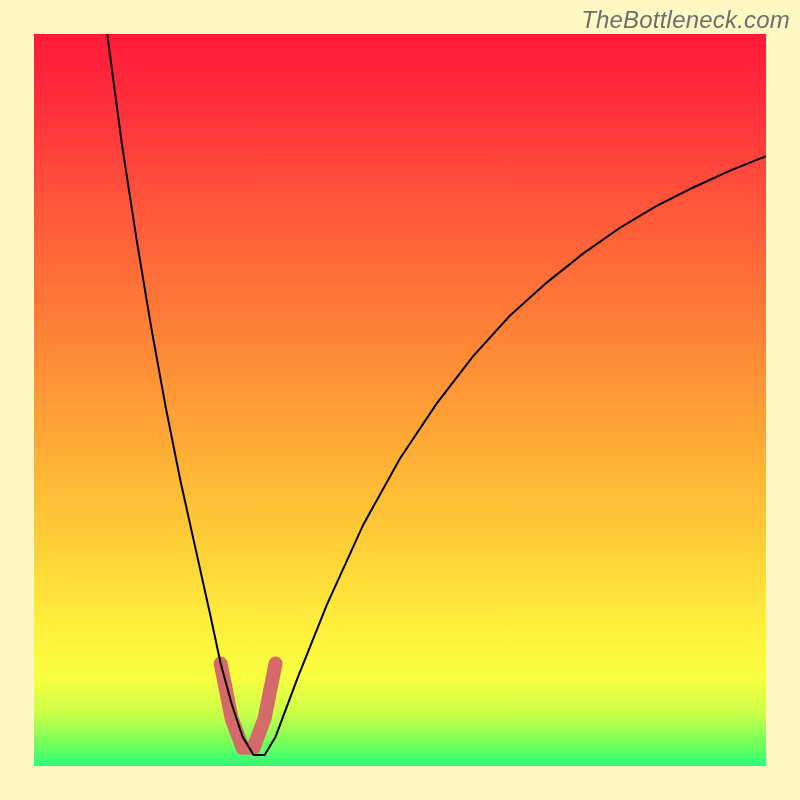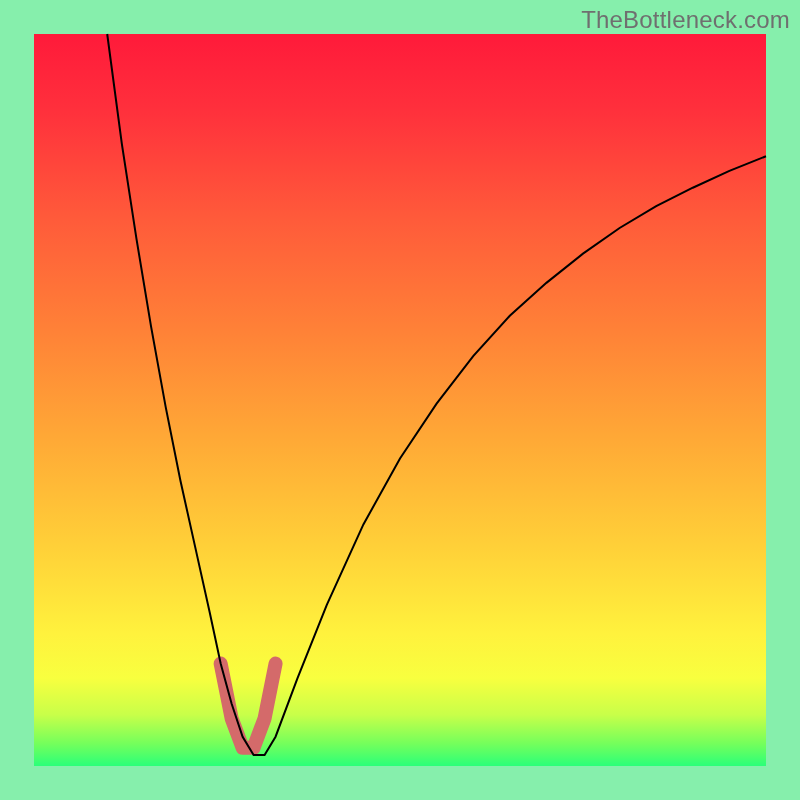--- a/index.html
+++ b/index.html
@@ -10,21 +10,22 @@
     background: #000;
     overflow: hidden;
     font-family: Arial, Helvetica, sans-serif;
   }
   .frame {
     position: absolute;
     left: 0;
     top: 0;
     width: 800px;
     height: 800px;
-    background: #86efac;
+    background: #fef9c3;
+    font-style: italic;
   }
   .plot {
     position: absolute;
     left: 34px;
     top: 34px;
     width: 732px;
     height: 732px;
     
     background: linear-gradient(
       to bottom,

